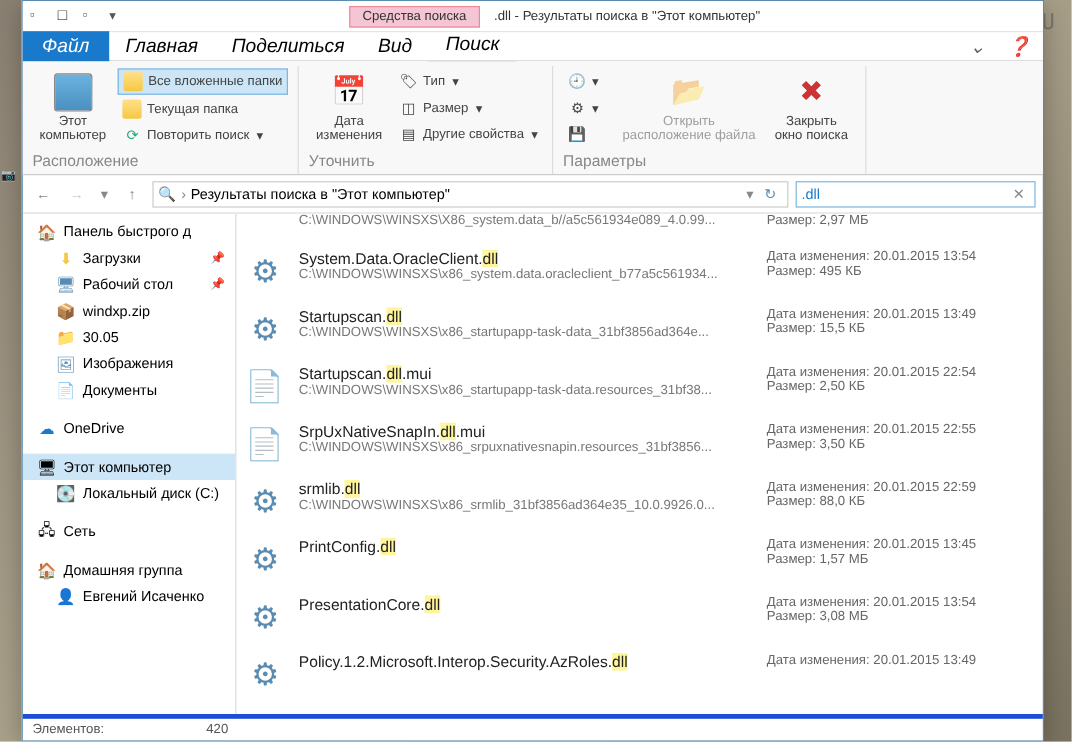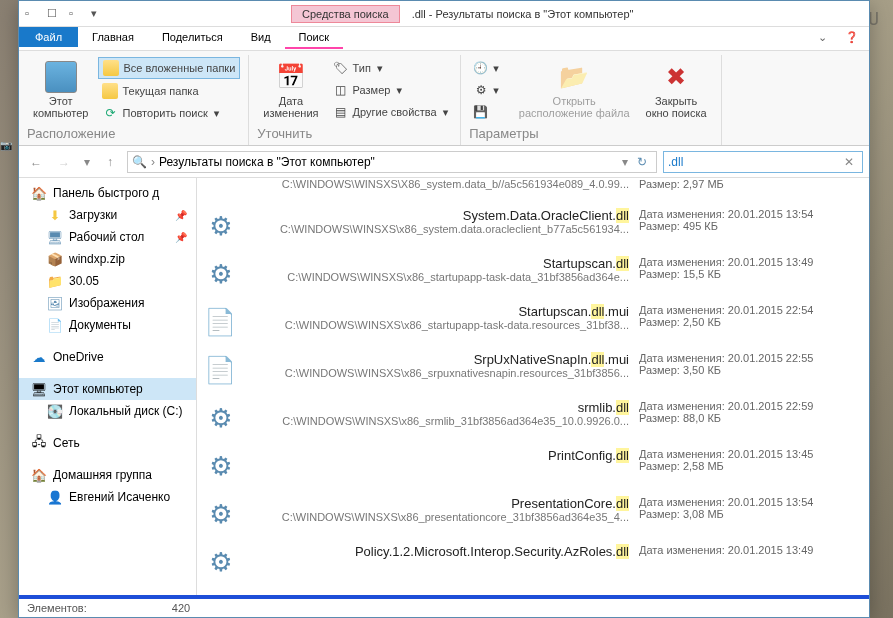--- a/index.html
+++ b/index.html
@@ -4,21 +4,21 @@
 <style>
 * { margin: 0; padding: 0; box-sizing: border-box; font-family: "Segoe UI", Tahoma, sans-serif; }
 body { background: linear-gradient(135deg, #8a8072, #b0a890, #7a7260); width: 893px; height: 618px; overflow: hidden; position: relative; }
 .watermark { position: absolute; top: 8px; right: 10px; font-family: monospace; font-size: 18px; letter-spacing: 4px; color: rgba(80,80,80,0.5); }
 .window { position: absolute; top: 0; left: 18px; width: 852px; height: 618px; background: #fff; border: 1px solid #5a8bb0; box-shadow: 0 4px 20px rgba(0,0,0,0.3); display: flex; flex-direction: column; }
 .titlebar { height: 26px; background: #fff; display: flex; align-items: center; border-bottom: 1px solid #ddd; font-size: 11px; color: #444; }
 .titlebar .sysicons { display: flex; gap: 8px; padding: 0 6px; }
 .titlebar .sysicons span { width: 14px; height: 14px; color: #555; }
 .titlebar .tooltab { background: #f4c6d4; border: 1px solid #e89; padding: 2px 10px; font-size: 11px; color: #333; margin-left: 180px; }
 .titlebar .titletext { margin-left: 12px; color: #333; }
-.menubar { height: 24px; background: #fff; display: flex; align-items: flex-start; border-bottom: 1px solid #ddd; font-size: 11px; }
+.menubar { height: 24px; background: #fff; display: flex; align-items: center; border-bottom: 1px solid #ddd; font-size: 16px; font-style: italic; }
 .menubar .filetab { background: #1979ca; color: #fff; padding: 4px 16px; display: flex; align-items: center; }
 .menubar .tab { padding: 4px 14px; color: #000000; display: flex; align-items: center; cursor: pointer; }
 .menubar .tab.active { border-bottom: 2px solid #f4a; color: #000; }
 .menubar .spacer { flex: 1; }
 .menubar .help { padding: 4px 10px; color: #1979ca; }
 .menubar .dropdown-icon { padding: 4px 8px; color: #666; }
 .ribbon { background: #f8f8f8; border-bottom: 1px solid #ccc; display: flex; padding: 4px 0 0 0; font-size: 11px; color: #444; }
 .ribbon-group { border-right: 1px solid #ddd; padding: 2px 8px 0 8px; display: flex; flex-direction: column; }
 .ribbon-group .controls { display: flex; gap: 4px; flex: 1; }
 .ribbon-group .grouplabel { text-align: left; color: #888; font-size: 13px; padding: 3px 0 4px 0; }
@@ -41,21 +41,21 @@
 .content { flex: 1; display: flex; overflow: hidden; }
 .sidebar { width: 178px; border-right: 1px solid #ddd; overflow-y: auto; padding: 4px 0; font-size: 12px; }
 .side-section { margin-bottom: 10px; }
 .side-head, .side-item { display: flex; align-items: center; gap: 6px; padding: 3px 8px 3px 12px; cursor: pointer; }
 .side-item { padding-left: 28px; }
 .side-item .ico, .side-head .ico { width: 16px; height: 16px; display: inline-flex; align-items: center; justify-content: center; font-size: 13px; }
 .side-item .pin { margin-left: auto; color: #888; font-size: 10px; }
 .filelist { flex: 1; overflow-y: auto; font-size: 12px; position: relative; }
 .file-row { display: flex; padding: 6px 10px 6px 6px; border-bottom: 0; gap: 10px; cursor: pointer; }
 .file-row .ficon { width: 36px; height: 36px; display: flex; align-items: center; justify-content: center; font-size: 26px; flex-shrink: 0; }
-.file-row .fmain { flex: 1; min-width: 0; text-align: right; }
+.file-row .fmain { flex: 1; min-width: 0; }
 .file-row .fname { color: #222; font-size: 13px; white-space: nowrap; overflow: hidden; text-overflow: ellipsis; }
 .file-row .fname .hl { background: #fff59d; }
 .file-row .fpath { color: #777; font-size: 11px; white-space: nowrap; overflow: hidden; text-overflow: ellipsis; }
 .file-row .fmeta { width: 220px; font-size: 11px; color: #666; flex-shrink: 0; }
 .file-row.partial { padding-top: 0; }
 .file-row.partial .ficon { height: 18px; }
 .statusbar { height: 22px; border-top: 4px solid #1d4ed8; display: flex; align-items: center; padding: 0 8px; font-size: 11px; color: #555; gap: 41px; }
 .desktop-icon { position: absolute; color: #fff; font-size: 10px; text-align: center; width: 14px; }
 .monitor-ico { background: linear-gradient(#6bb3e0, #4a90c0); border: 1px solid #888; }
 .folder-ico { background: linear-gradient(#ffe089, #f5c842); }
@@ -333,28 +333,27 @@
       <div>Размер: 88,0 КБ</div>
     </div>
           </div>
           <div class="file-row">
     <div class="ficon gear-ico"></div>
     <div class="fmain">
       <div class="fname">PrintConfig.<span class="hl">dll</span></div>
     </div>
     <div class="fmeta">
       <div>Дата изменения: 20.01.2015 13:45</div>
-      <div>Размер: 2,58 МБ</div>
+      <div>Размер: 1,57 МБ</div>
     </div>
           </div>
           <div class="file-row">
     <div class="ficon gear-ico"></div>
     <div class="fmain">
       <div class="fname">PresentationCore.<span class="hl">dll</span></div>
-      <div class="fpath">C:\WINDOWS\WINSXS\x86_presentationcore_31bf3856ad364e35_4...</div>
     </div>
     <div class="fmeta">
       <div>Дата изменения: 20.01.2015 13:54</div>
       <div>Размер: 3,08 МБ</div>
     </div>
           </div>
           <div class="file-row">
     <div class="ficon gear-ico"></div>
     <div class="fmain">
       <div class="fname">Policy.1.2.Microsoft.Interop.Security.AzRoles.<span class="hl">dll</span></div>

